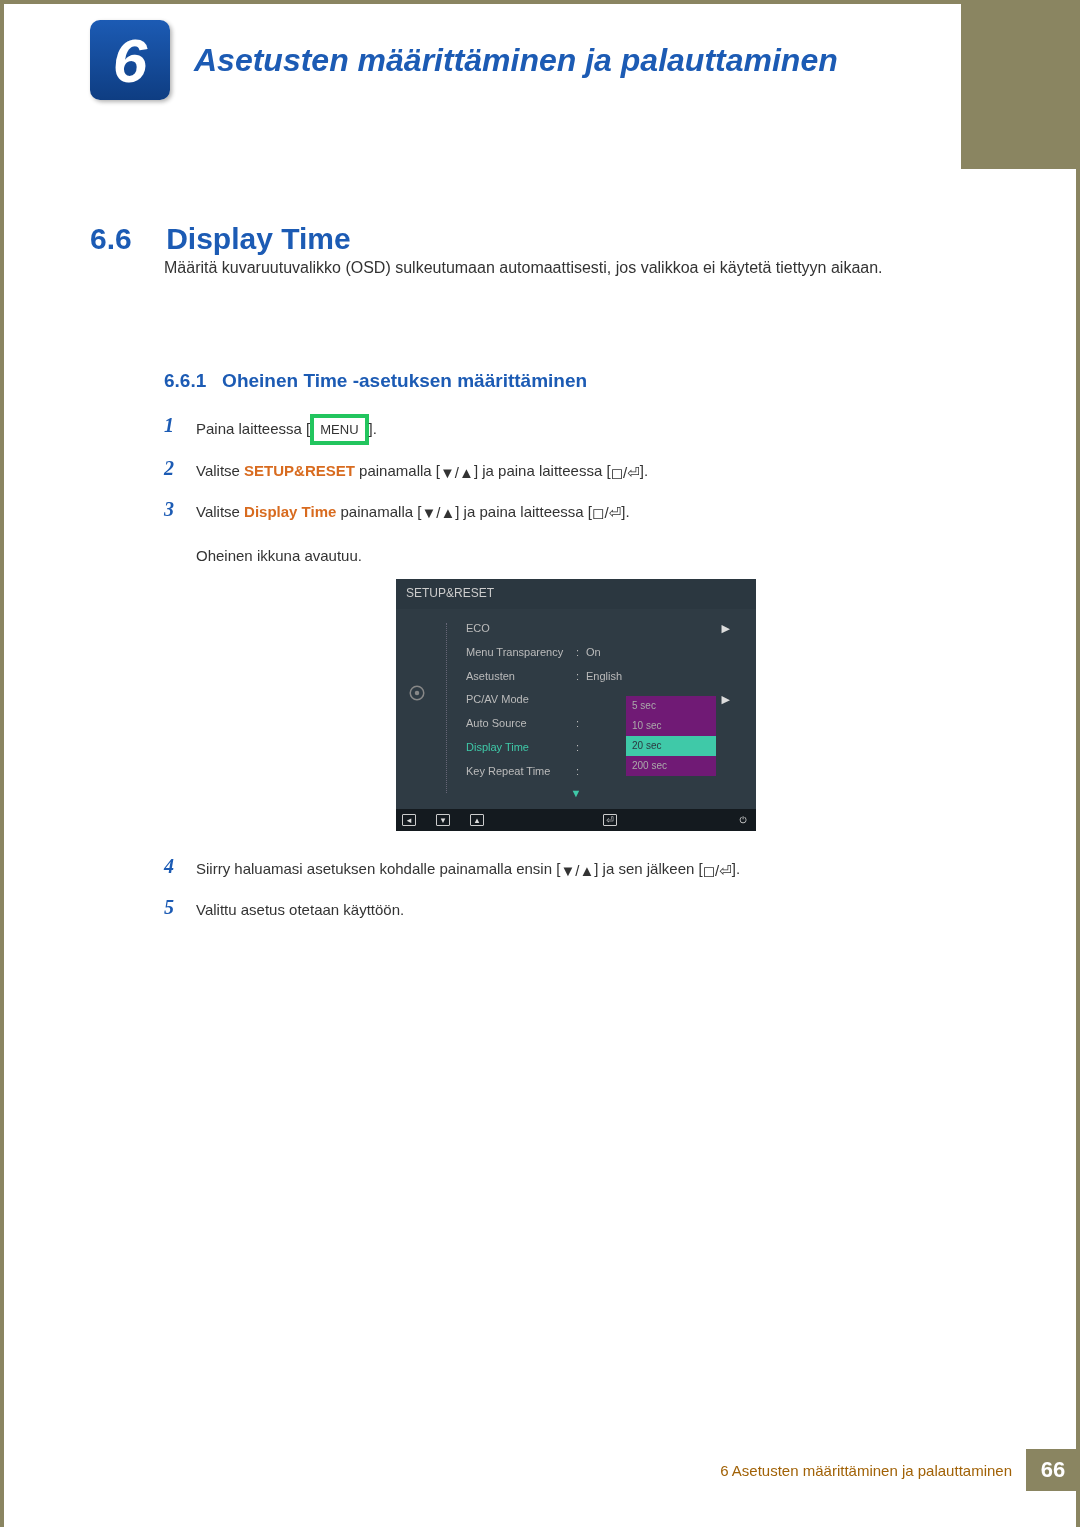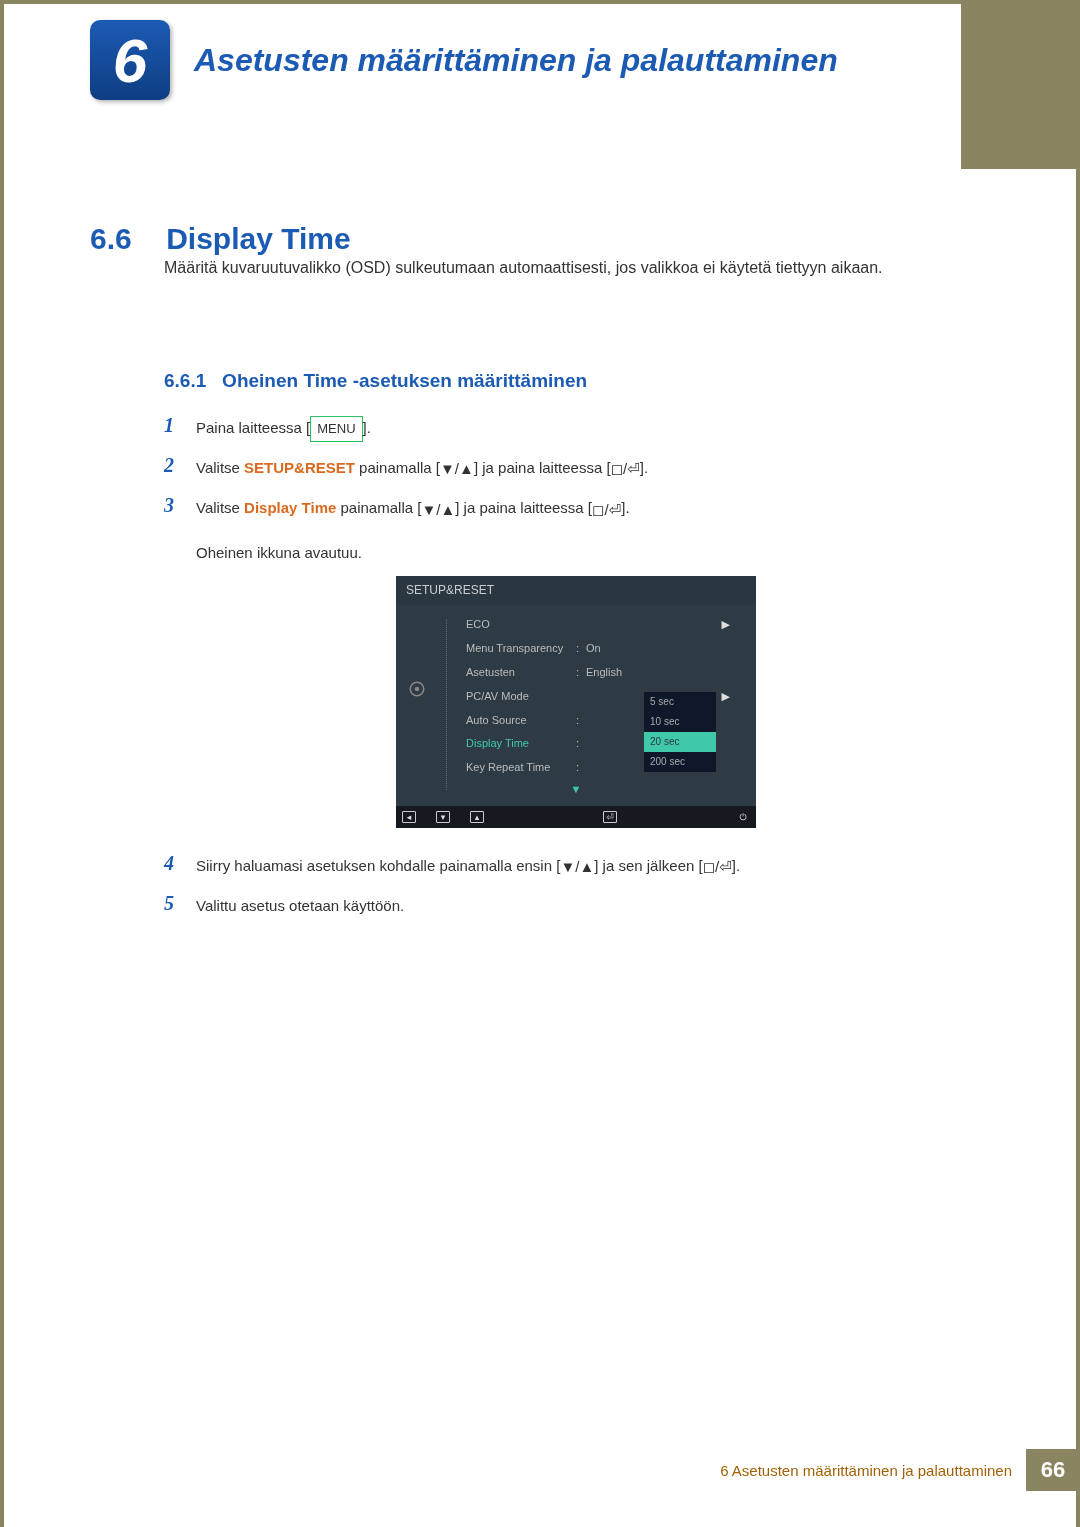--- a/index.html
+++ b/index.html
@@ -17,32 +17,32 @@
     .section-title { color: #1c5bb4; font-size: 30px; font-weight: bold; }
     .body-text { position: absolute; left: 164px; right: 80px; font-size: 16px; color: #333; line-height: 1.7; }
     .intro1 { top: 254px; }
     .intro2 { top: 290px; }
     .highlight { color: #d86b1f; font-weight: bold; }
     .subsection { position: absolute; top: 370px; left: 164px; color: #1c5bb4; font-size: 19px; font-weight: bold; }
     .step-list { position: absolute; left: 164px; right: 80px; top: 414px; }
     .step-item { display: flex; margin-bottom: 12px; align-items: flex-start; }
     .step-num { color: #1c5bb4; font-size: 20px; font-style: italic; font-weight: bold; width: 32px; flex-shrink: 0; font-family: Georgia, serif; }
     .step-text { font-size: 15px; color: #333; line-height: 1.8; flex: 1; }
-    .menu-box { display: inline-block; border: 1px solid #22c55e; padding: 0 6px; font-size: 13px; vertical-align: middle; }
+    .menu-box { display: inline-block; border: 4px solid #22c55e; padding: 0 6px; font-size: 13px; vertical-align: middle; }
     .btn-icon { display: inline-block; vertical-align: middle; }
     .osd-wrap { margin-left: 200px; margin-top: 10px; margin-bottom: 12px; }
     .osd { width: 360px; background: #2f3b44; color: #bbb; font-size: 11px; position: relative; }
     .osd-title { background: #2b3740; color: #ccc; padding: 4px 10px; font-size: 12px; }
     .osd-body { padding: 8px 0 4px 0; position: relative; }
     .osd-row { display: flex; padding: 2px 16px 2px 70px; align-items: center; font-size: 11px; }
     .osd-label { width: 110px; }
     .osd-sep { width: 10px; }
     .osd-val { }
     .osd-active { color: #3fc9a8; }
-    .osd-popup { position: absolute; right: 40px; top: 87px; background: #0f172a; width: 72px; font-size: 10px; margin-left: 36px; }
+    .osd-popup { position: absolute; right: 40px; top: 87px; background: #701a75; width: 90px; font-size: 10px; margin-left: 36px; }
     .osd-popup-item { padding: 1px 6px; color: #aaa; }
     .osd-popup-sel { background: #3fc9a8; color: #2b3740; }
     .osd-down-arrow { text-align: center; color: #3fc9a8; font-size: 11px; padding-bottom: 2px; }
     .osd-sideicon { position: absolute; left: 12px; top: 75px; width: 18px; height: 18px; color: #888; }
     .osd-arrow-right { position: absolute; right: 26px; color: #ddd; font-size: 11px; }
     .osd-buttons { display: flex; background: #141a1f; height: 22px; align-items: center; padding: 0 6px; justify-content: space-between; }
     .osd-btn-group { display: flex; gap: 20px; align-items: center; }
     .osd-btn { color: #ddd; font-size: 9px; display: inline-flex; align-items: center; justify-content: center; width: 14px; height: 12px; border: 1px solid #ccc; border-radius: 1px; }
     .step-item-4 { margin-top: 8px; }
     .footer { position: absolute; bottom: 36px; right: 0; display: flex; align-items: center; }

